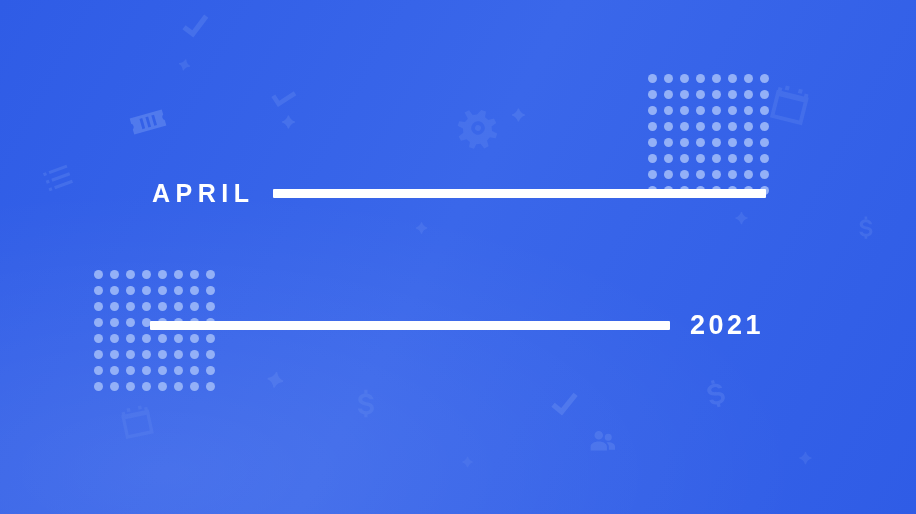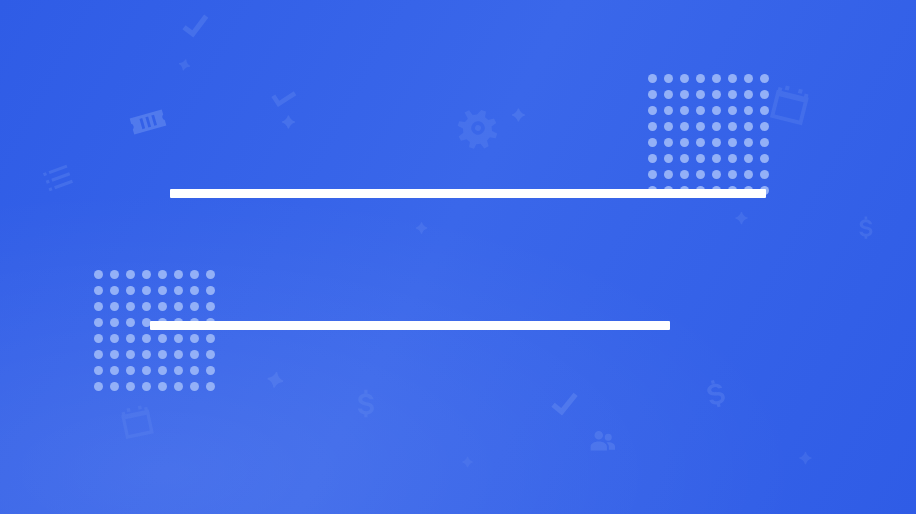--- a/index.html
+++ b/index.html
@@ -353,22 +353,24 @@
         <span class="dot" style="left: 64px; top: 112px; width: 9px; height: 9px; background: rgb(147, 176, 247);"></span>
         <span class="dot" style="left: 80px; top: 112px; width: 9px; height: 9px; background: rgb(147, 176, 247);"></span>
         <span class="dot" style="left: 96px; top: 112px; width: 9px; height: 9px; background: rgb(147, 176, 247);"></span>
         <span class="dot" style="left: 112px; top: 112px; width: 9px; height: 9px; background: rgb(147, 176, 247);"></span>
       </div>
     </div>
 
   <div class="content">
 
     <div class="kicker-row">
+      <div class="kicker">APRIL</div>
       <div class="rule-top"></div>
     </div>
 
 
     <div class="year-row">
       <div class="rule-bottom"></div>
+      <div class="year">2021</div>
     </div>
 
   </div>
 </div>
 
 </body></html>

